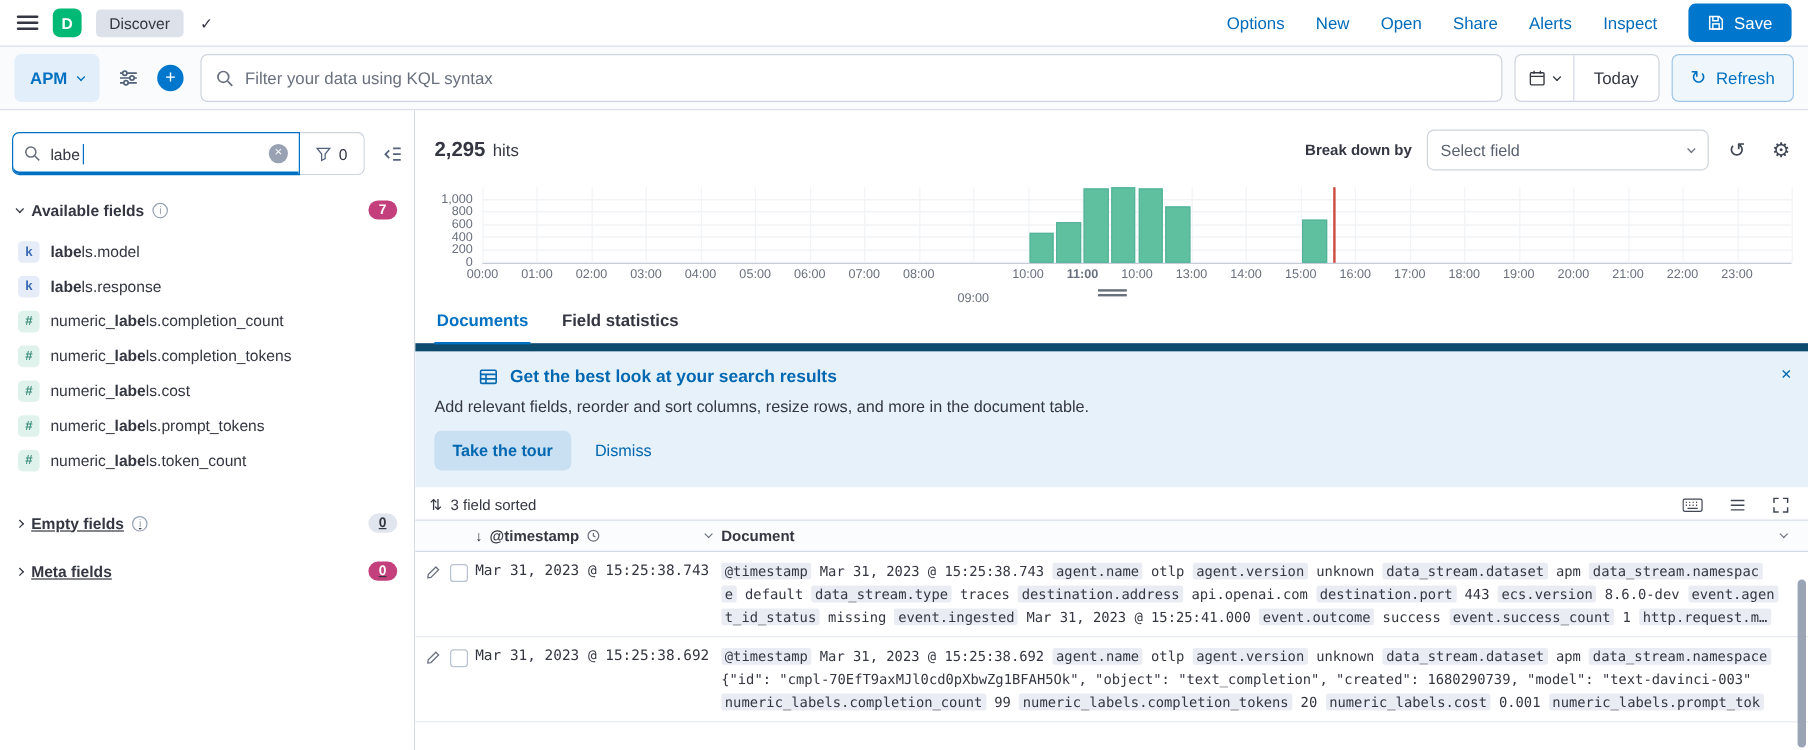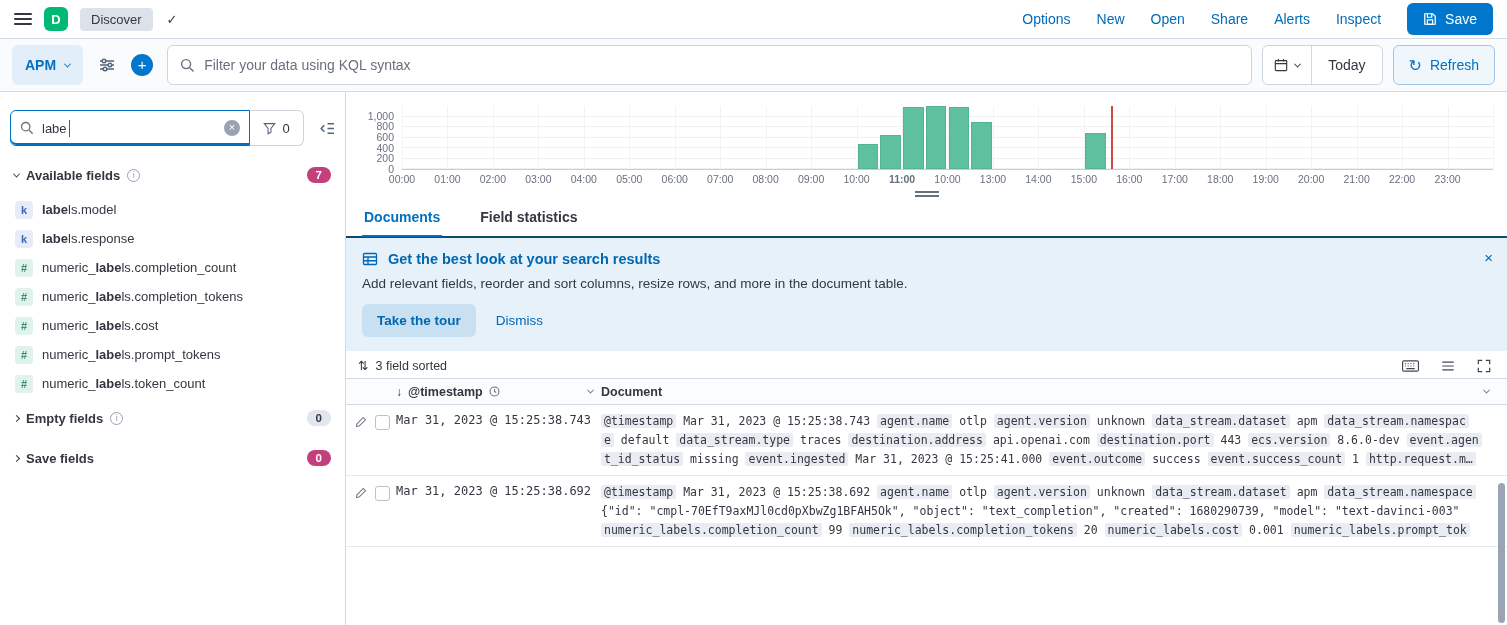--- a/index.html
+++ b/index.html
@@ -49,21 +49,21 @@
   .sb-head .lbl { font-weight:700; font-size:13px; }
   .info-dot { width:13px; height:13px; border:1px solid #98a2b3; color:#98a2b3; border-radius:50%; font-size:9px; line-height:11px; text-align:center; font-style:normal; }
   .badge { margin-left:auto; color:#fff; font-size:11.5px; font-weight:600; padding:2px 9px; border-radius:10px; }
   .badge.gray { background:#e0e5ee; color:#343741; }
   .field-list { margin-top:12px; }
   .field-item { display:flex; align-items:center; gap:9px; height:29px; padding:0 5px; border-radius:4px; cursor:pointer; font-size:13px; }
   .token { width:18px; height:18px; border-radius:4px; display:flex; align-items:center; justify-content:center; font-size:11px; font-weight:700; flex-shrink:0; }
   .token-k { background:#e6edf8; color:#3c6bb5; }
   .token-num { background:#dff3ec; color:#3e8e7d; }
   .fname b { font-weight:700; }
-  .sb-foot { margin-top:6px; }
+  .sb-foot { margin-top:24px;text-decoration:underline; }
   .sb-foot .sb-head { margin-top:0; height:28px; }
   .sb-foot .sb-head + .sb-head { margin-top:12px; }
 
   .chev { display:inline-block; width:7px; height:7px; border-right:1.6px solid currentColor; border-bottom:1.6px solid currentColor; transform:rotate(45deg) translate(-1px,-1px); }
   .chev.right { transform:rotate(-45deg); }
   .chev.sm { width:5px; height:5px; }
 
   
   .hits-row { display:flex; align-items:center; padding:16px 10px 0 16px; height:50px; }
   .hits-count { font-size:17px; font-weight:700; }
@@ -86,27 +86,27 @@
   .marker { position:absolute; top:0; bottom:0; width:2px; z-index:3; }
   .xlabels { position:relative; height:14px; }
   .xlab { position:absolute; top:3px; transform:translateX(-50%); font-size:10.5px; color:#69707d; white-space:nowrap; }
   .xdate { position:relative; height:13px; }
   .xdate span { position:absolute; left:-16px; top:0; font-size:10.5px; color:#69707d; }
   .caption { text-align:center; font-size:12.5px; margin-top:9px; }
   .resize-handle { width:24px; margin:7px auto 0; cursor:row-resize; }
   .resize-handle i { display:block; height:1.5px; background:#69707d; margin:2.5px 0; }
 
   
-  .tabs { display:flex; gap:36px; padding:4px 16px 0 16px; border-bottom:2px solid #0c4a6e; }
+  .tabs { display:flex; gap:24px; padding:4px 16px 0 16px; border-bottom:7px solid #0c4a6e; }
   .tab { font-size:14px; font-weight:600; padding:6px 2px 10px 2px; cursor:pointer; color:#343741; }
   .tab.active { color:#0071c2; border-bottom:2px solid #0071c2; margin-bottom:-1px; }
 
   
   .callout { background:#e7f1fa; padding:13px 16px 14px 16px; position:relative; }
-  .co-title { display:flex; gap:10px; color:#0068b1; font-size:14.5px; font-weight:600; }
+  .co-title { display:flex; gap:10px; color:#0068b1; font-size:14.5px; font-weight:600;margin-left:37px; }
   .co-close { position:absolute; right:14px; top:11px; color:#0068b1; font-size:15px; cursor:pointer; }
   .co-body { margin-top:9px; font-size:13.5px; }
   .co-actions { margin-top:13px; display:flex; align-items:center; gap:20px; }
   .tour-btn { background:#c9dff2; color:#0068b1; font-weight:600; font-size:13.5px; border:none; border-radius:6px; padding:9px 15px; cursor:pointer; font-family:inherit; }
   .dismiss-link { color:#0068b1; font-size:13.5px; cursor:pointer; }
 
   
   .grid-toolbar { display:flex; align-items:center; padding:7px 12px 5px 12px; }
   .sorted-btn { display:flex; align-items:center; gap:7px; font-size:12.5px; cursor:pointer; }
   .gt-icons { margin-left:auto; display:flex; align-items:center; gap:22px; padding-right:4px; }
@@ -272,28 +272,41 @@
 
     <div class="sb-foot">
       <div class="sb-head">
         <span class="chev sm right"></span>
         <span class="lbl">Empty fields</span>
         <i class="info-dot">i</i>
         <span class="badge gray">0</span>
       </div>
       <div class="sb-head">
         <span class="chev sm right"></span>
-        <span class="lbl">Save fields</span>
+        <span class="lbl">Meta fields</span>
         <span class="badge" style="background:#c4407c">0</span>
       </div>
     </div>
   </aside>
 
   <main class="main">
 
+    <div class="hits-row">
+      <span class="hits-count">2,295</span>
+      <span class="hits-label">hits</span>
+      <div class="bdb">
+        <span class="bdb-label">Break down by</span>
+        <div class="bdb-select">
+          <span>Select field</span>
+          <span class="chev sm"></span>
+        </div>
+        <span class="round-btn">↺</span>
+        <span class="round-btn">⚙</span>
+      </div>
+    </div>
 
     <div class="chart">
       <div class="ycol">
           <span class="ylab" style="bottom: calc(83.3333% - 5px);">1,000</span>
           <span class="ylab" style="bottom: calc(66.6667% - 5px); text-align: right;">800</span>
           <span class="ylab" style="bottom: calc(50% - 5px);">600</span>
           <span class="ylab" style="bottom: calc(33.3333% - 5px);">400</span>
           <span class="ylab" style="bottom: calc(16.6667% - 5px);">200</span>
           <span class="ylab" style="bottom: calc(0% - 5px);">0</span>
         </div>
@@ -342,21 +355,21 @@
         <div class="xlabels">
             <span class="xlab" style="left: 0%;">00:00</span>
             <span class="xlab" style="left: 4.16667%;">01:00</span>
             <span class="xlab" style="left: 8.33333%;">02:00</span>
             <span class="xlab" style="left: 12.5%;">03:00</span>
             <span class="xlab" style="left: 16.6667%;">04:00</span>
             <span class="xlab" style="left: 20.8333%;">05:00</span>
             <span class="xlab" style="left: 25%;">06:00</span>
             <span class="xlab" style="left: 29.1667%;">07:00</span>
             <span class="xlab" style="left: 33.3333%;">08:00</span>
-            <span class="xlab" style="left: 37.5%;">09:00</span>
+            <span class="xlab" style="left: 37.5%; margin-top: 20px;">09:00</span>
             <span class="xlab" style="left: 41.6667%;">10:00</span>
             <span class="xlab" style="left: 45.8333%; font-weight: bold;">11:00</span>
             <span class="xlab" style="left: 50%;">10:00</span>
             <span class="xlab" style="left: 54.1667%;">13:00</span>
             <span class="xlab" style="left: 58.3333%;">14:00</span>
             <span class="xlab" style="left: 62.5%;">15:00</span>
             <span class="xlab" style="left: 66.6667%;">16:00</span>
             <span class="xlab" style="left: 70.8333%;">17:00</span>
             <span class="xlab" style="left: 75%;">18:00</span>
             <span class="xlab" style="left: 79.1667%;">19:00</span>

